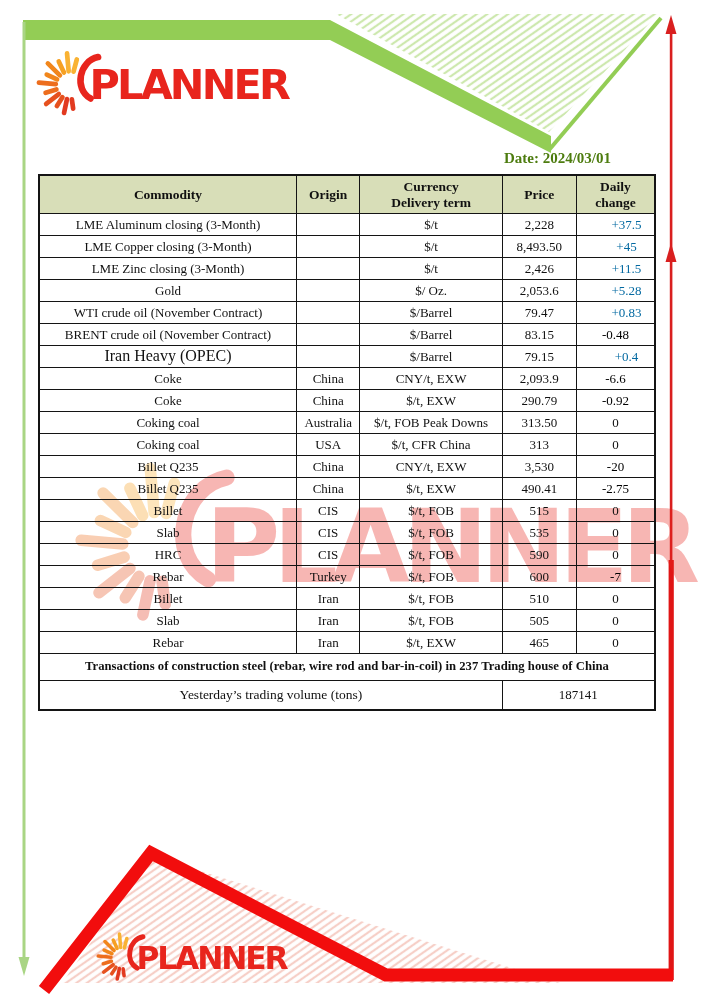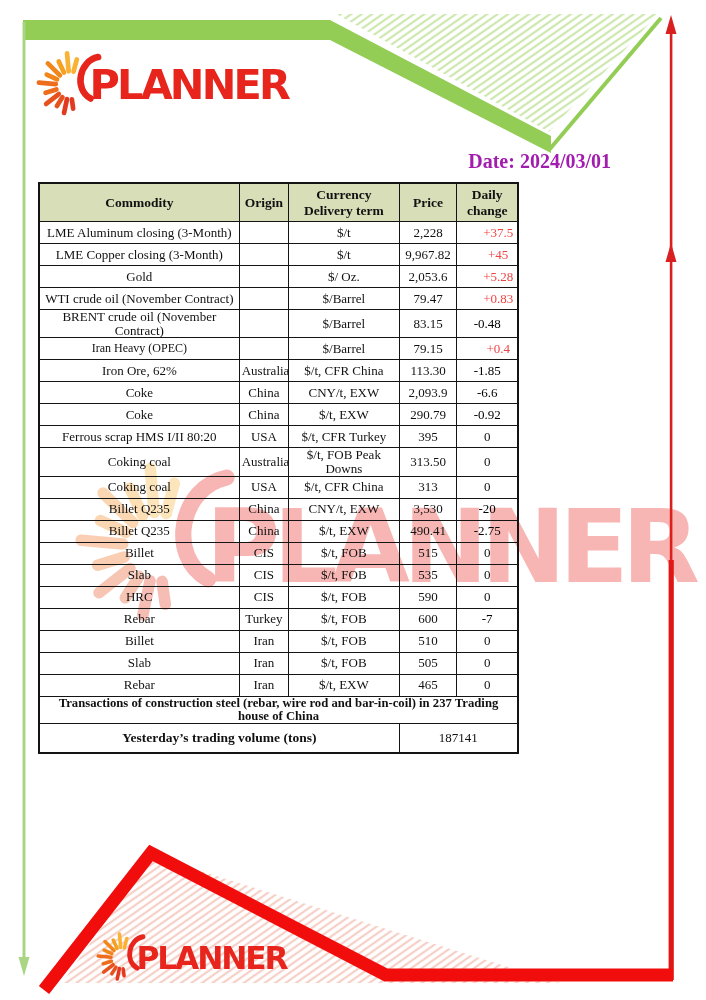--- a/index.html
+++ b/index.html
@@ -6,44 +6,43 @@
   body {
     width:706px; height:1000px; position:relative; background:#ffffff;
     font-family:"Liberation Serif","DejaVu Serif",serif; overflow:hidden;
   }
   .deco { position:absolute; left:0; top:0; width:706px; height:1000px; z-index:0; pointer-events:none; }
   .logo-top { position:absolute; left:36px; top:40px; width:254px; height:85px; z-index:3; }
   .logo-bottom { position:absolute; left:96px; top:924px; width:192px; height:64px; z-index:3; }
   .watermark { position:absolute; left:74px; top:436px; width:624px; height:208px; opacity:0.33; z-index:1; pointer-events:none; }
   .date {
     position:absolute; top:150px; left:400px; width:211px; text-align:right;
-    font-weight:bold; font-size:20px; color:#a21caf; z-index:2;
+    font-weight:bold; font-size:15px; color:#4d7c0f; z-index:2;
   }
   table.price-table {
-    position:absolute; left:38px; top:174px; width:481px; z-index:2;
+    position:absolute; left:38px; top:174px; width:618px; z-index:2;
     border-collapse:collapse; table-layout:fixed;
     border:2.4px solid #141414;
-    margin-top:8px;
   }
   .price-table th, .price-table td {
     border:1.7px solid #141414; text-align:center; vertical-align:middle;
     padding:0 2px; background:transparent; color:#111; overflow:hidden;
   }
   .price-table th {
     background:#d8deb8; font-size:13.5px; font-weight:bold;
     height:37px; line-height:1.18; white-space:pre-line;
   }
   .price-table td { font-size:13px; height:21px; line-height:1.05; }
-  .price-table td.small { font-size:12px; }
-  .price-table td.pos  { color:#ef4444;padding-left:24px; }
+  .price-table td.small { font-size:16px; }
+  .price-table td.pos  { color:#0369a1;padding-left:24px; }
   .price-table td.neg  { color:#000000; }
   .price-table td.zero { color:#111; }
   .price-table tr.footnote-row td { font-size:12.7px; height:26px;font-weight:bold; }
   .price-table tr.volume-row td { height:28px; }
-  .price-table td.volume-label { font-weight:bold; font-size:13.5px; }
+  .price-table td.volume-label { font-weight:normal; font-size:13.5px; }
   .price-table td.volume-value { font-size:13px; }
 </style>
 </head>
 <body>
 
 <svg width="0" height="0" style="position:absolute" aria-hidden="true">
   <defs>
     <g id="planner-logo-shape">
       <g stroke-linecap="round" fill="none" stroke-width="5">
         <line x1="39.9" y1="33.5" x2="43.4" y2="20.5" stroke="#f9b233"></line>
@@ -128,24 +127,31 @@
         <td></td>
         <td>$/t</td>
         <td>2,228</td>
         <td class="pos">+37.5</td>
       </tr>
 
       <tr>
         <td>LME Copper closing (3-Month)</td>
         <td></td>
         <td>$/t</td>
-        <td>9,967.82</td>
+        <td>8,493.50</td>
         <td class="pos">+45</td>
       </tr>
 
+      <tr>
+        <td>LME Zinc closing (3-Month)</td>
+        <td></td>
+        <td>$/t</td>
+        <td>2,426</td>
+        <td class="pos">+11.5</td>
+      </tr>
 
       <tr>
         <td>Gold</td>
         <td></td>
         <td>$/ Oz.</td>
         <td>2,053.6</td>
         <td class="pos">+5.28</td>
       </tr>
 
       <tr>
@@ -165,51 +171,37 @@
       </tr>
 
       <tr>
         <td class="small">Iran Heavy (OPEC)</td>
         <td></td>
         <td>$/Barrel</td>
         <td>79.15</td>
         <td class="pos">+0.4</td>
       </tr>
 
-      <tr>
-        <td>Iron Ore, 62%</td>
-        <td>Australia</td>
-        <td>$/t, CFR China</td>
-        <td>113.30</td>
-        <td class="neg">-1.85</td>
-      </tr>
 
       <tr>
         <td>Coke</td>
         <td>China</td>
         <td>CNY/t, EXW</td>
         <td>2,093.9</td>
         <td class="neg">-6.6</td>
       </tr>
 
       <tr>
         <td>Coke</td>
         <td>China</td>
         <td>$/t, EXW</td>
         <td>290.79</td>
         <td class="neg">-0.92</td>
       </tr>
 
-      <tr>
-        <td>Ferrous scrap HMS I/II 80:20</td>
-        <td>USA</td>
-        <td>$/t, CFR Turkey</td>
-        <td>395</td>
-        <td class="zero">0</td>
-      </tr>
 
       <tr>
         <td>Coking coal</td>
         <td>Australia</td>
         <td>$/t, FOB Peak Downs</td>
         <td>313.50</td>
         <td class="zero">0</td>
       </tr>
 
       <tr>

